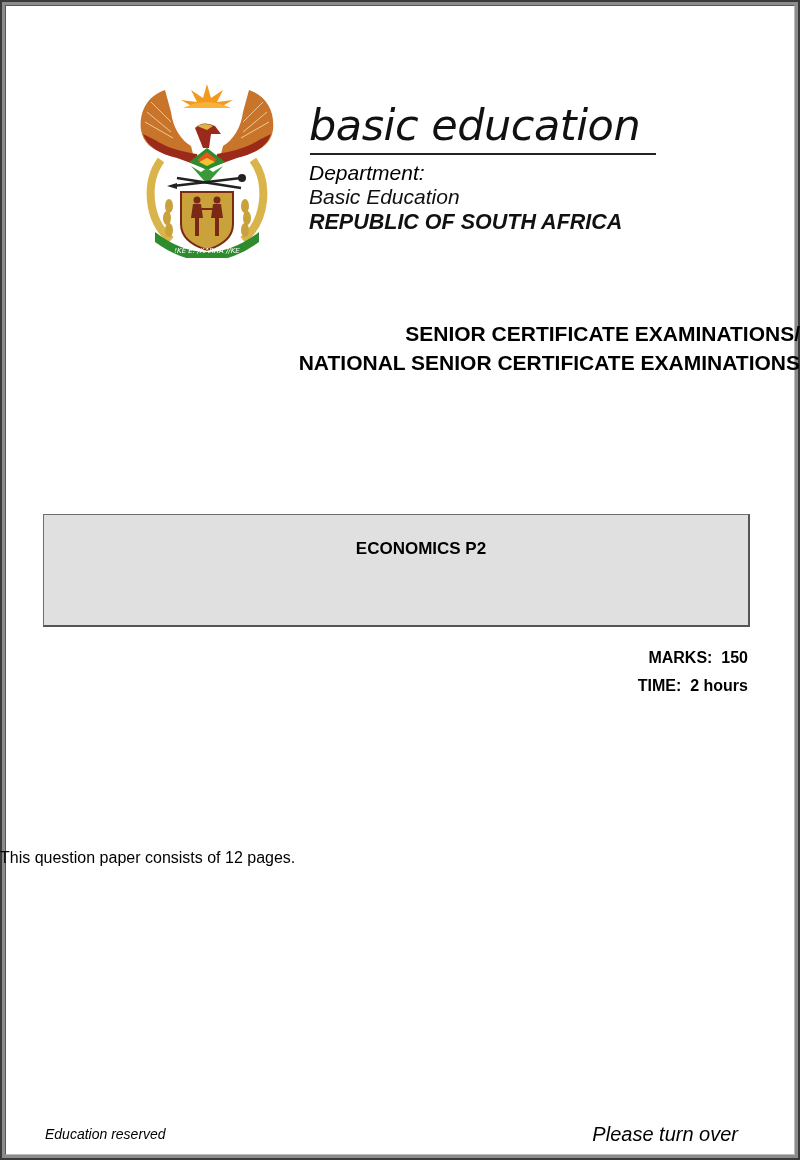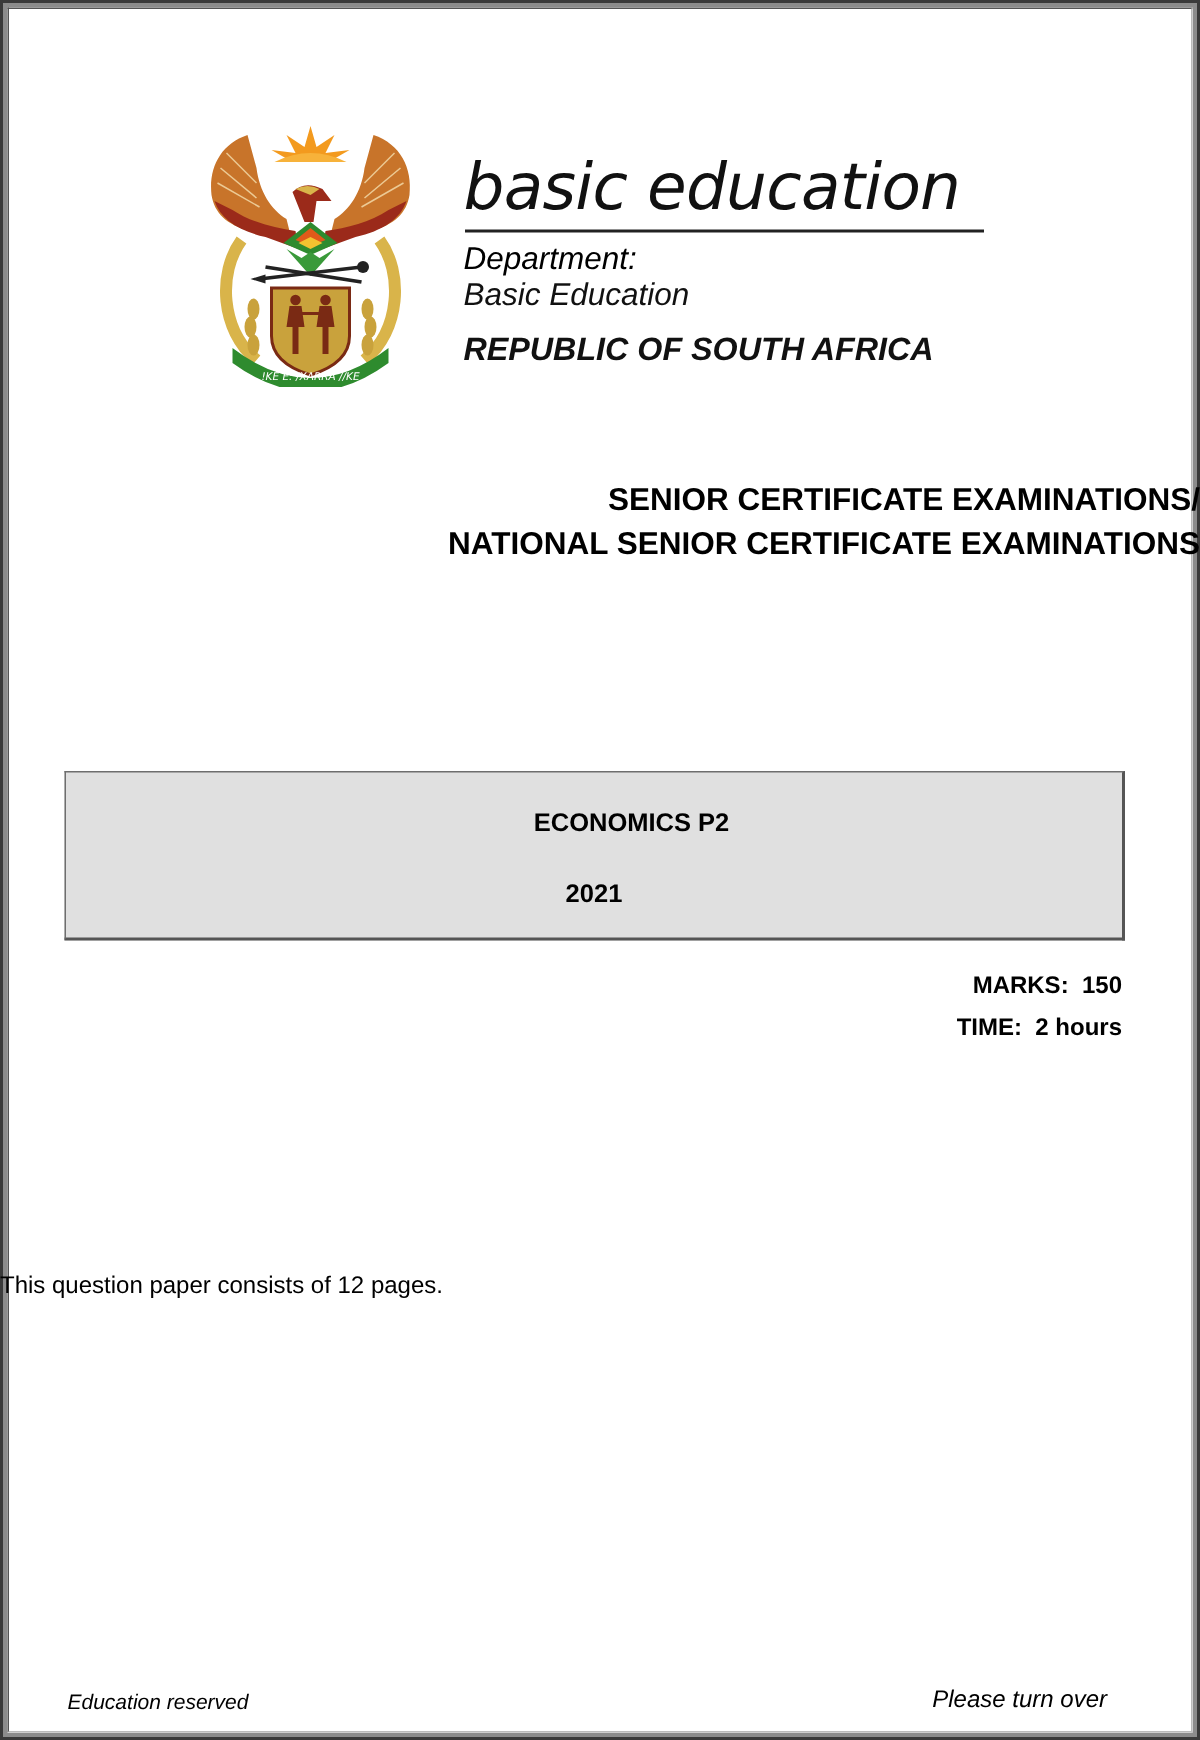--- a/index.html
+++ b/index.html
@@ -8,37 +8,37 @@
     .frame-mid { position: absolute; left: 2px; top: 2px; right: 2px; bottom: 2px; box-sizing: border-box; border: 3px solid #8c8c8c; }
     .frame-inner { position: absolute; left: 5px; top: 5px; right: 5px; bottom: 5px; box-sizing: border-box; border: 1px solid #555; border-right-color: #bbb; border-bottom-color: #bbb; background: #fff; }
 
     .crest { position: absolute; left: 137px; top: 82px; width: 140px; height: 176px; }
 
     .brand { position: absolute; left: 308px; top: 100px; width: 360px; font-style: italic; }
     .brand-title { font-family: "DejaVu Sans", sans-serif; font-size: 43px; line-height: 50px; letter-spacing: -0.5px; color: #111; margin-left: 1px; }
     .brand-rule { position: absolute; left: 2px; top: 53px; width: 346px; height: 2px; background: #222; }
     .brand-dept { position: absolute; left: 1px; top: 61px; font-size: 21px; line-height: 24px; color: #000000; }
     .brand-sub { position: absolute; left: 1px; top: 85px; font-size: 21px; line-height: 24px; color: #111; }
-    .brand-country { position: absolute; left: 1px; top: 109px; font-size: 21.5px; line-height: 26px; font-weight: bold; color: #111; white-space: nowrap; margin-top: 11px; }
+    .brand-country { position: absolute; left: 1px; top: 109px; font-size: 21.5px; line-height: 26px; font-weight: bold; color: #111; white-space: nowrap; }
 
     .exam-head { position: absolute; left: 0; width: 800px; top: 319px; text-align: right; font-weight: bold; font-size: 21px; line-height: 29px; }
     .exam-head div { margin-left: -8px; }
 
     .subject-box { position: absolute; left: 43px; top: 514px; width: 707px; height: 113px; box-sizing: border-box; background: #e0e0e0; border: 1px solid #6e6e6e; border-right: 2px solid #555; border-bottom: 2px solid #555; }
     .subject { position: absolute; left: 0; width: 100%; top: 23px; text-align: center; font-weight: bold; font-size: 17px; line-height: 22px; margin-left: 25px; }
     .year { position: absolute; left: 0; width: 100%; top: 70px; text-align: center; font-weight: bold; font-size: 17px; line-height: 22px; }
 
     .meta { position: absolute; right: 52px; text-align: right; font-weight: bold; font-size: 16px; line-height: 20px; white-space: pre; }
     .marks { top: 648px; }
     .time { top: 676px; }
 
     .pages { position: absolute; left: 0; width: 784px; top: 848px; text-align: left; font-weight: normal; font-size: 16px; line-height: 20px; }
 
     .footer-left { position: absolute; left: 45px; top: 1125px; font-style: italic; font-size: 14px; line-height: 18px; }
-    .footer-right { position: absolute; right: 62px; top: 1125px; font-style: italic; font-size: 16px; line-height: 18px; }
+    .footer-right { position: absolute; right: 62px; top: 1125px; font-style: italic; font-size: 20px; line-height: 18px; }
   </style>
 </head>
 <body>
 
 <div class="frame-outer"></div>
 <div class="frame-mid"></div>
 <div class="frame-inner">
 </div>
 
 <div class="crest">
@@ -112,21 +112,20 @@
   <div class="brand-country">REPUBLIC OF SOUTH AFRICA</div>
 </div>
 
 <div class="exam-head">
   <div>SENIOR CERTIFICATE EXAMINATIONS/</div>
   <div>NATIONAL SENIOR CERTIFICATE EXAMINATIONS</div>
 </div>
 
 <div class="subject-box">
   <div class="subject">ECONOMICS P2</div>
-  <div class="year">2021</div>
 </div>
 
 <div class="meta marks">MARKS:  150</div>
 <div class="meta time">TIME:  2 hours</div>
 
 <div class="pages">This question paper consists of 12 pages.</div>
 
 <div class="footer-left">Education reserved</div>
 <div class="footer-right">Please turn over</div>
 

